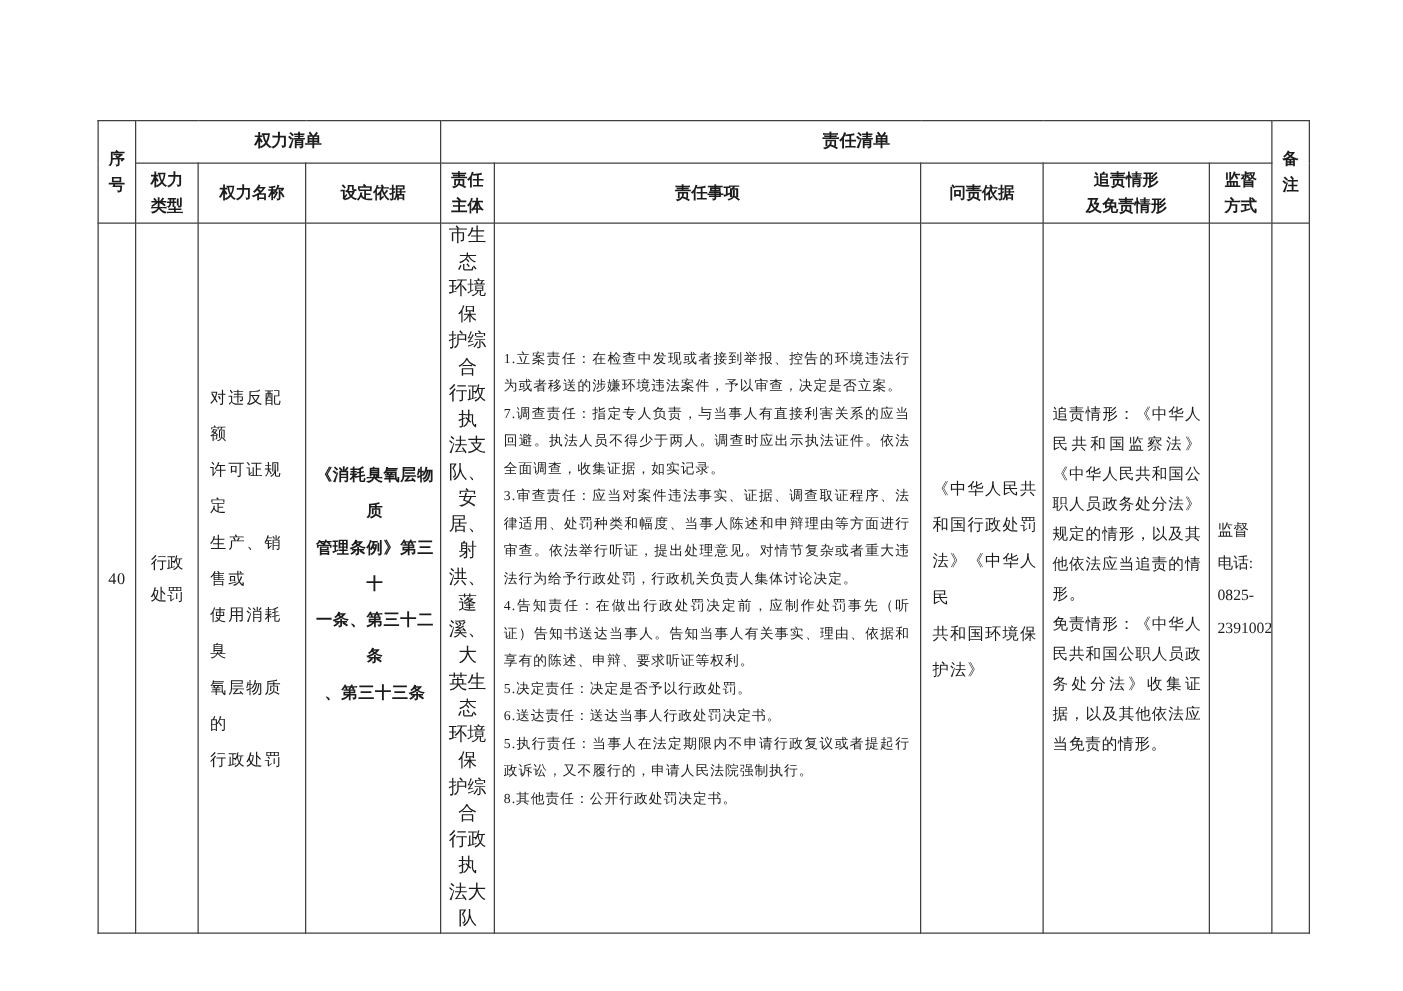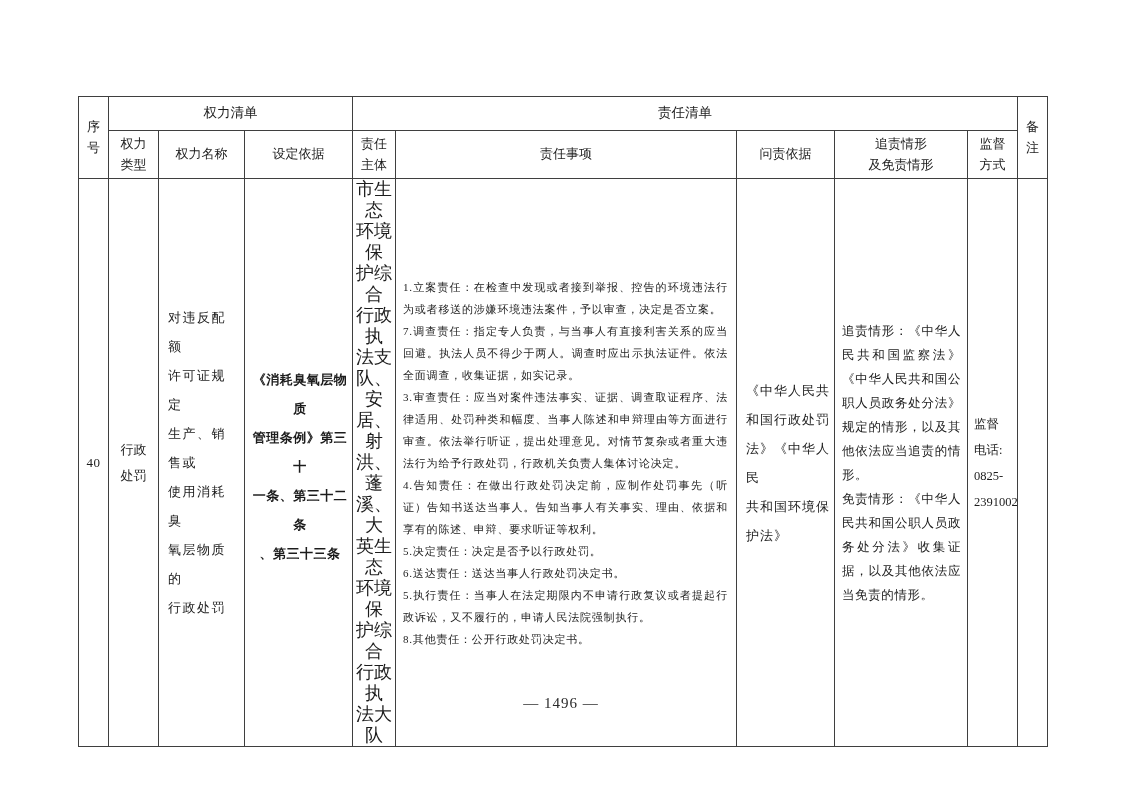--- a/index.html
+++ b/index.html
@@ -23,21 +23,21 @@
     table-layout: fixed;
   }
   table.main th, table.main td {
     border: 1px solid #3f3f3f;
     vertical-align: middle;
     overflow: hidden;
   }
   table.main { border: 1.5px solid #3f3f3f; }
 
   th {
-    font-weight: normal;
+    font-weight: bold;
     font-size: 13px;
     text-align: center;
     line-height: 1.55;
     white-space: pre-line;
     margin-top: 45px;
   }
   th.group { font-size: 13.5px; }
 
   tr.hrow1 { height: 34px; }
   tr.hrow2 { height: 48px; }
@@ -64,21 +64,21 @@
     white-space: pre-line;
     line-height: 29px;
     letter-spacing: 0.5px;
     padding: 8px 2px 0 5px;
     font-weight: bold;
   }
   .cell-subject {
     text-align: center;
     white-space: pre-line;
     line-height: 21px;
-    font-size: 18px;
+    font-size: 15px;
   }
   .cell-items {
     padding: 0 8px 0 7px;
     font-size: 11px;
   }
   .cell-items p {
     line-height: 22px;
     text-align: justify;
     text-justify: inter-character;
     letter-spacing: 0.8px;
@@ -211,15 +211,14 @@
         <p>免责情形：《中华人民共和国公职人员政务处分法》收集证据，以及其他依法应当免责的情形。</p>
       </td>
       <td class="cell-supervision">监督
 电话:
 0825-
 2391002</td>
     </tr>
   </tbody>
     </table>
 
-  <div class="footer">— 1496 —</div>
 
 </div>
 
 </body></html>

